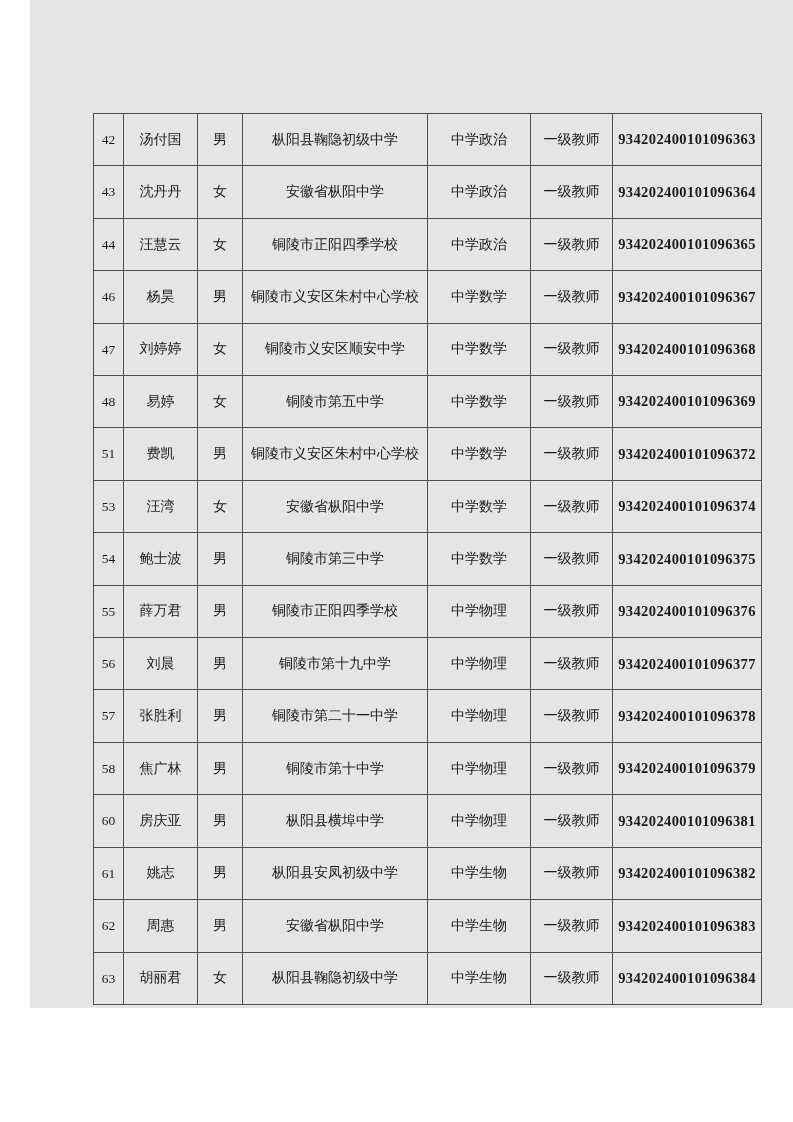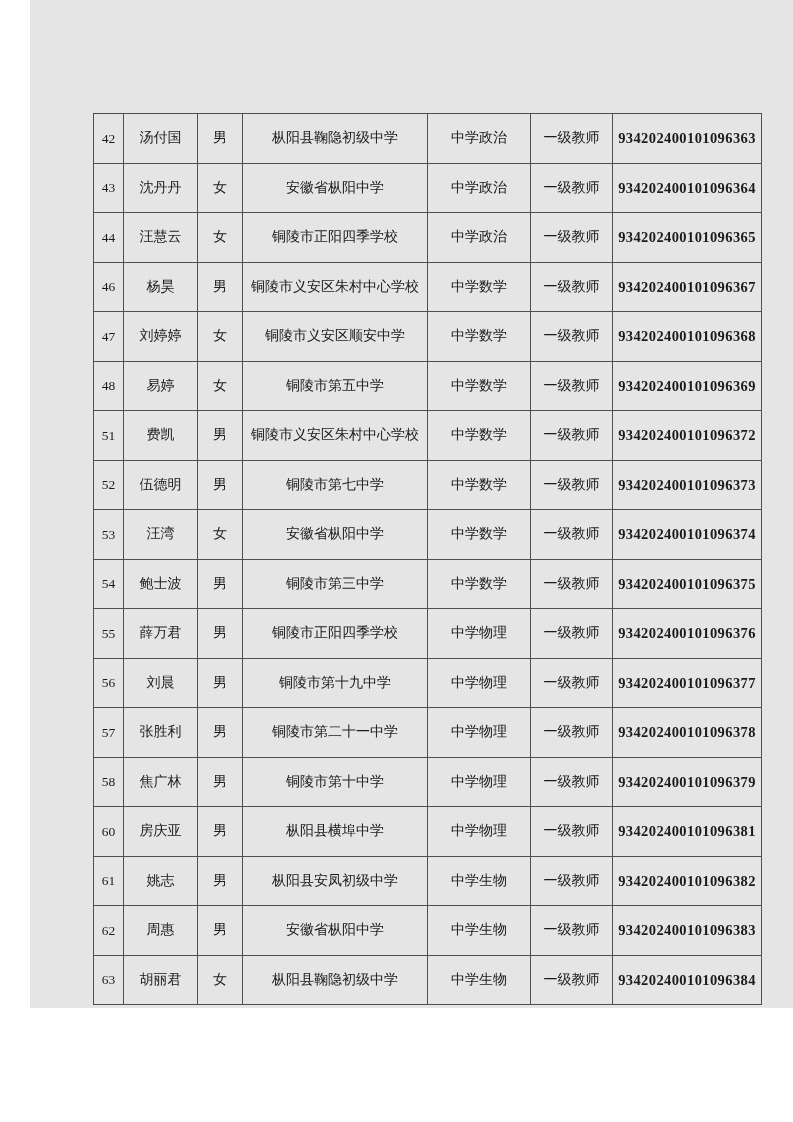--- a/index.html
+++ b/index.html
@@ -135,29 +135,20 @@
         <tr data-name="table-row">
           <td data-name="cell-no">51</td>
           <td data-name="cell-name">费凯</td>
           <td data-name="cell-gender">男</td>
           <td data-name="cell-school">铜陵市义安区朱村中心学校</td>
           <td data-name="cell-subject">中学数学</td>
           <td data-name="cell-title">一级教师</td>
           <td data-name="cell-cert">934202400101096372</td>
         </tr>
         <tr data-name="table-row">
-          <td data-name="cell-no">52</td>
-          <td data-name="cell-name">伍德明</td>
-          <td data-name="cell-gender">男</td>
-          <td data-name="cell-school">铜陵市第七中学</td>
-          <td data-name="cell-subject">中学数学</td>
-          <td data-name="cell-title">一级教师</td>
-          <td data-name="cell-cert">934202400101096373</td>
-        </tr>
-        <tr data-name="table-row">
           <td data-name="cell-no">53</td>
           <td data-name="cell-name">汪湾</td>
           <td data-name="cell-gender">女</td>
           <td data-name="cell-school">安徽省枞阳中学</td>
           <td data-name="cell-subject">中学数学</td>
           <td data-name="cell-title">一级教师</td>
           <td data-name="cell-cert">934202400101096374</td>
         </tr>
         <tr data-name="table-row">
           <td data-name="cell-no">54</td>

